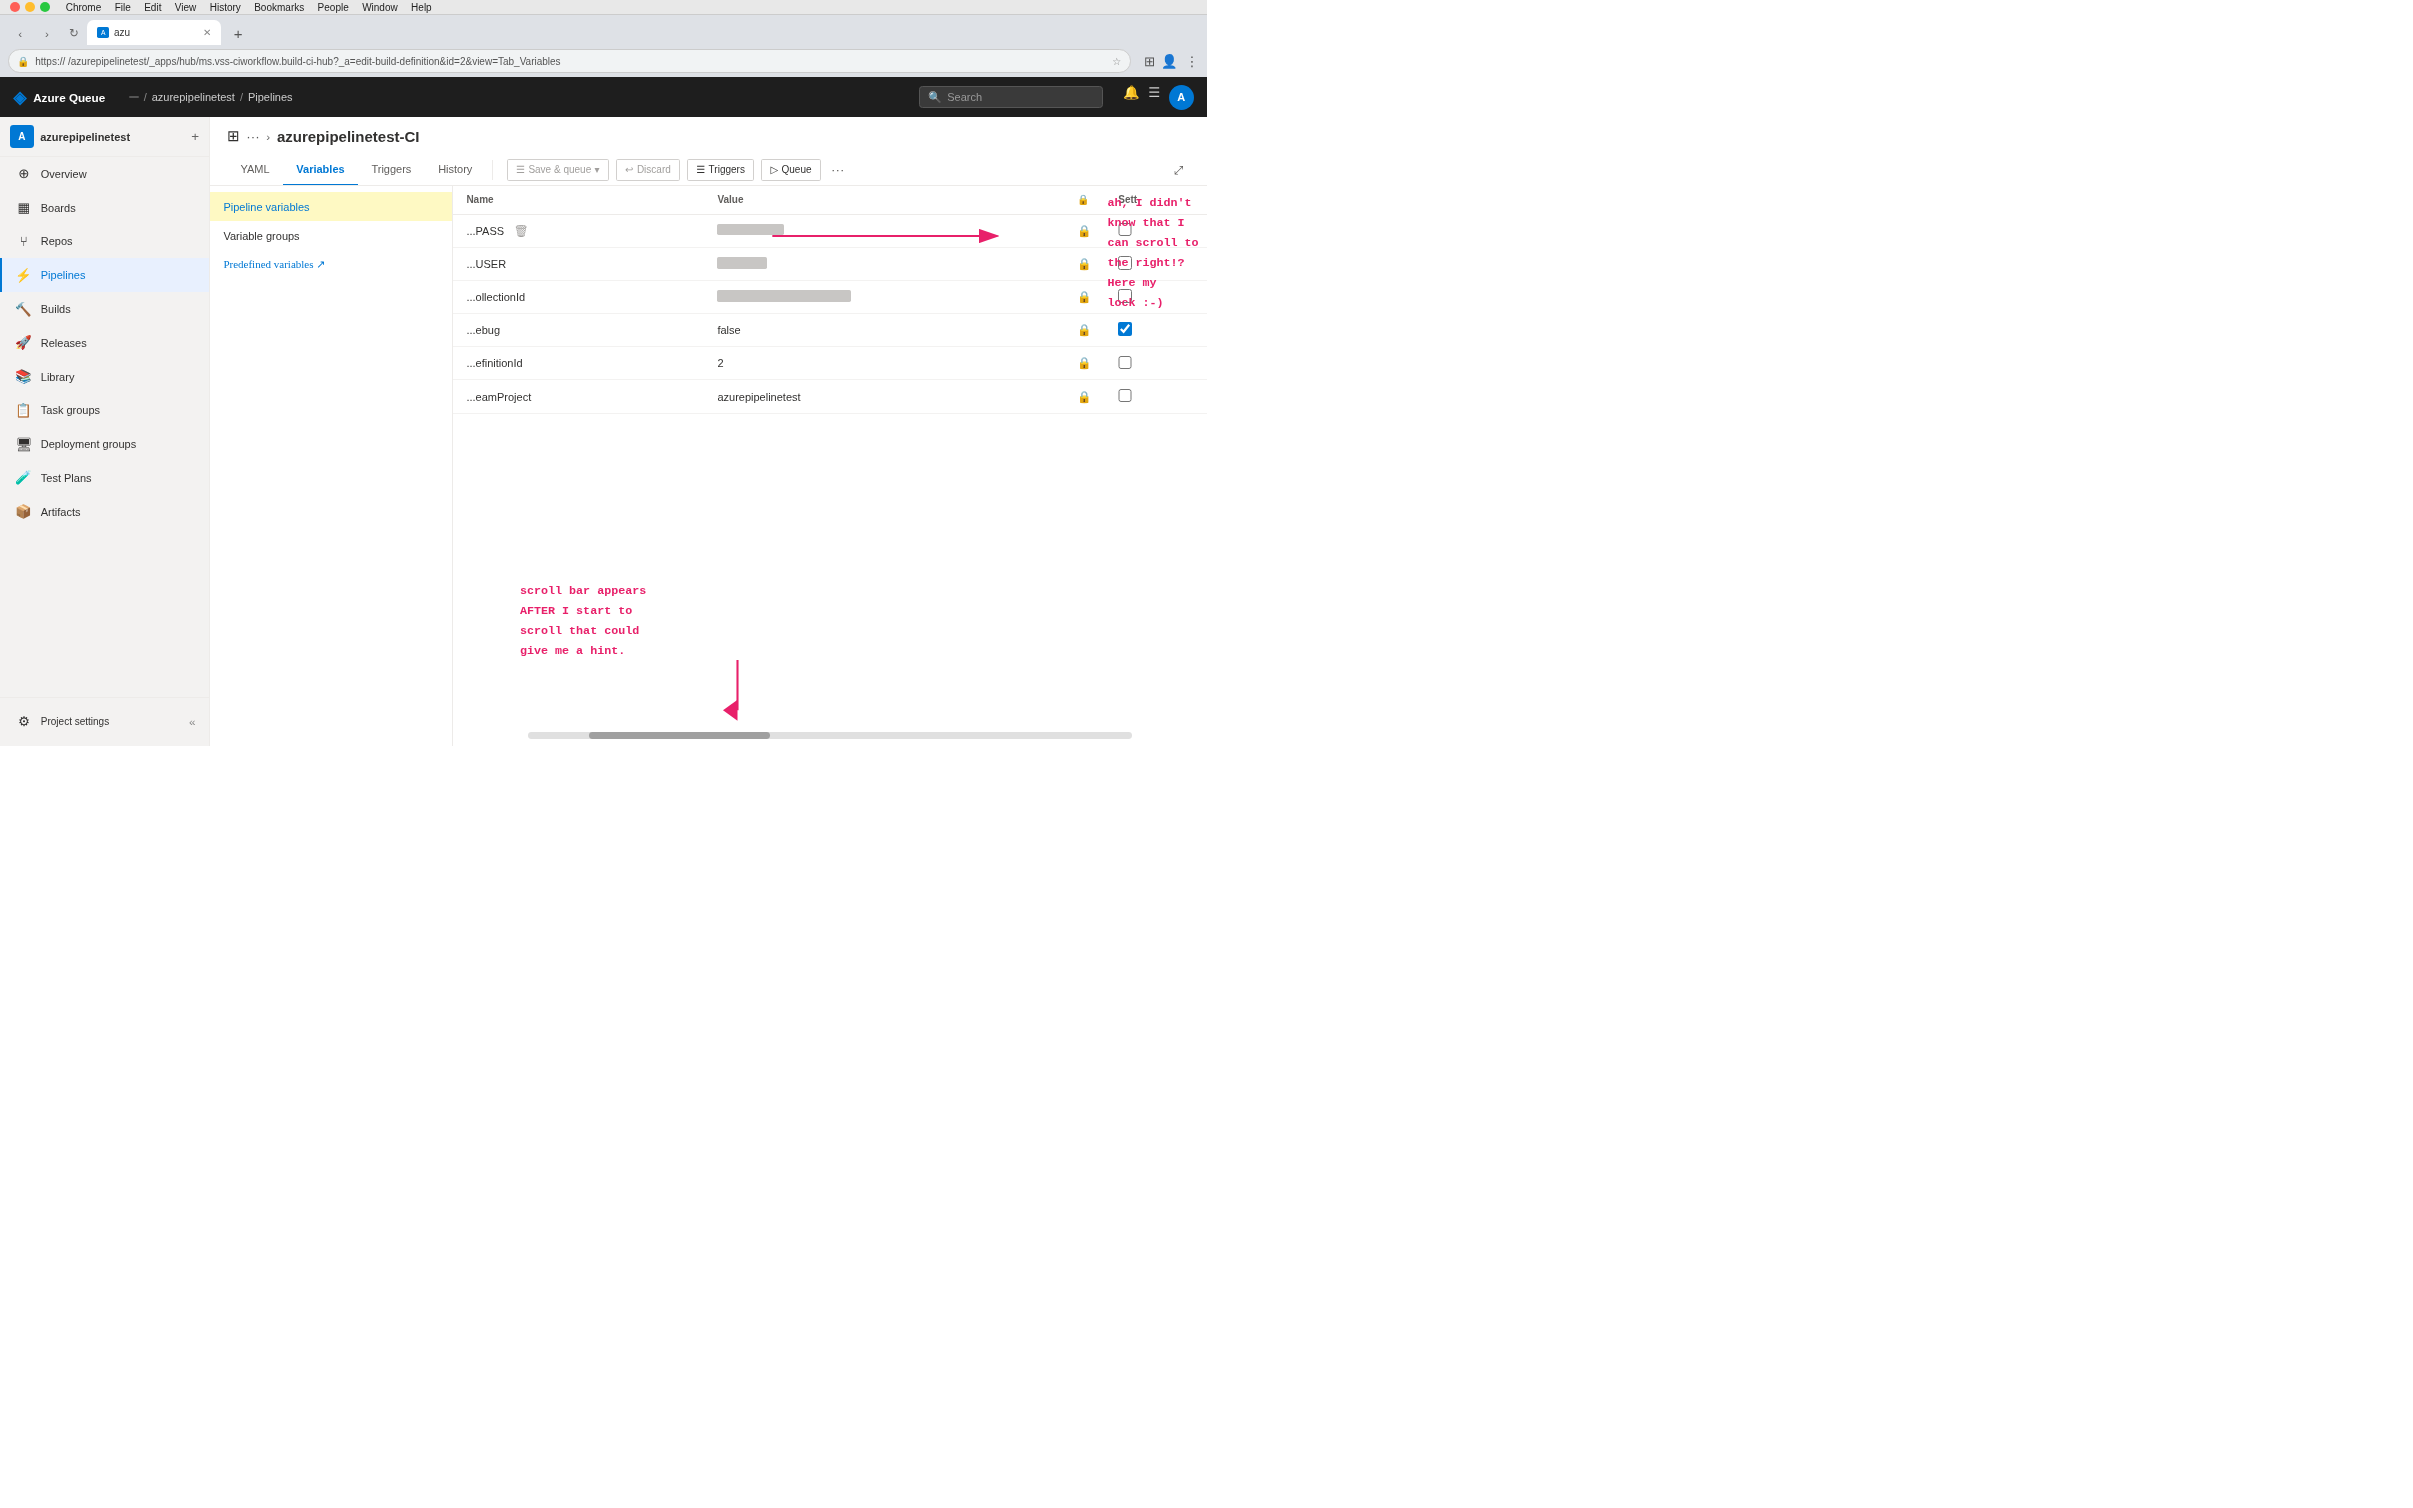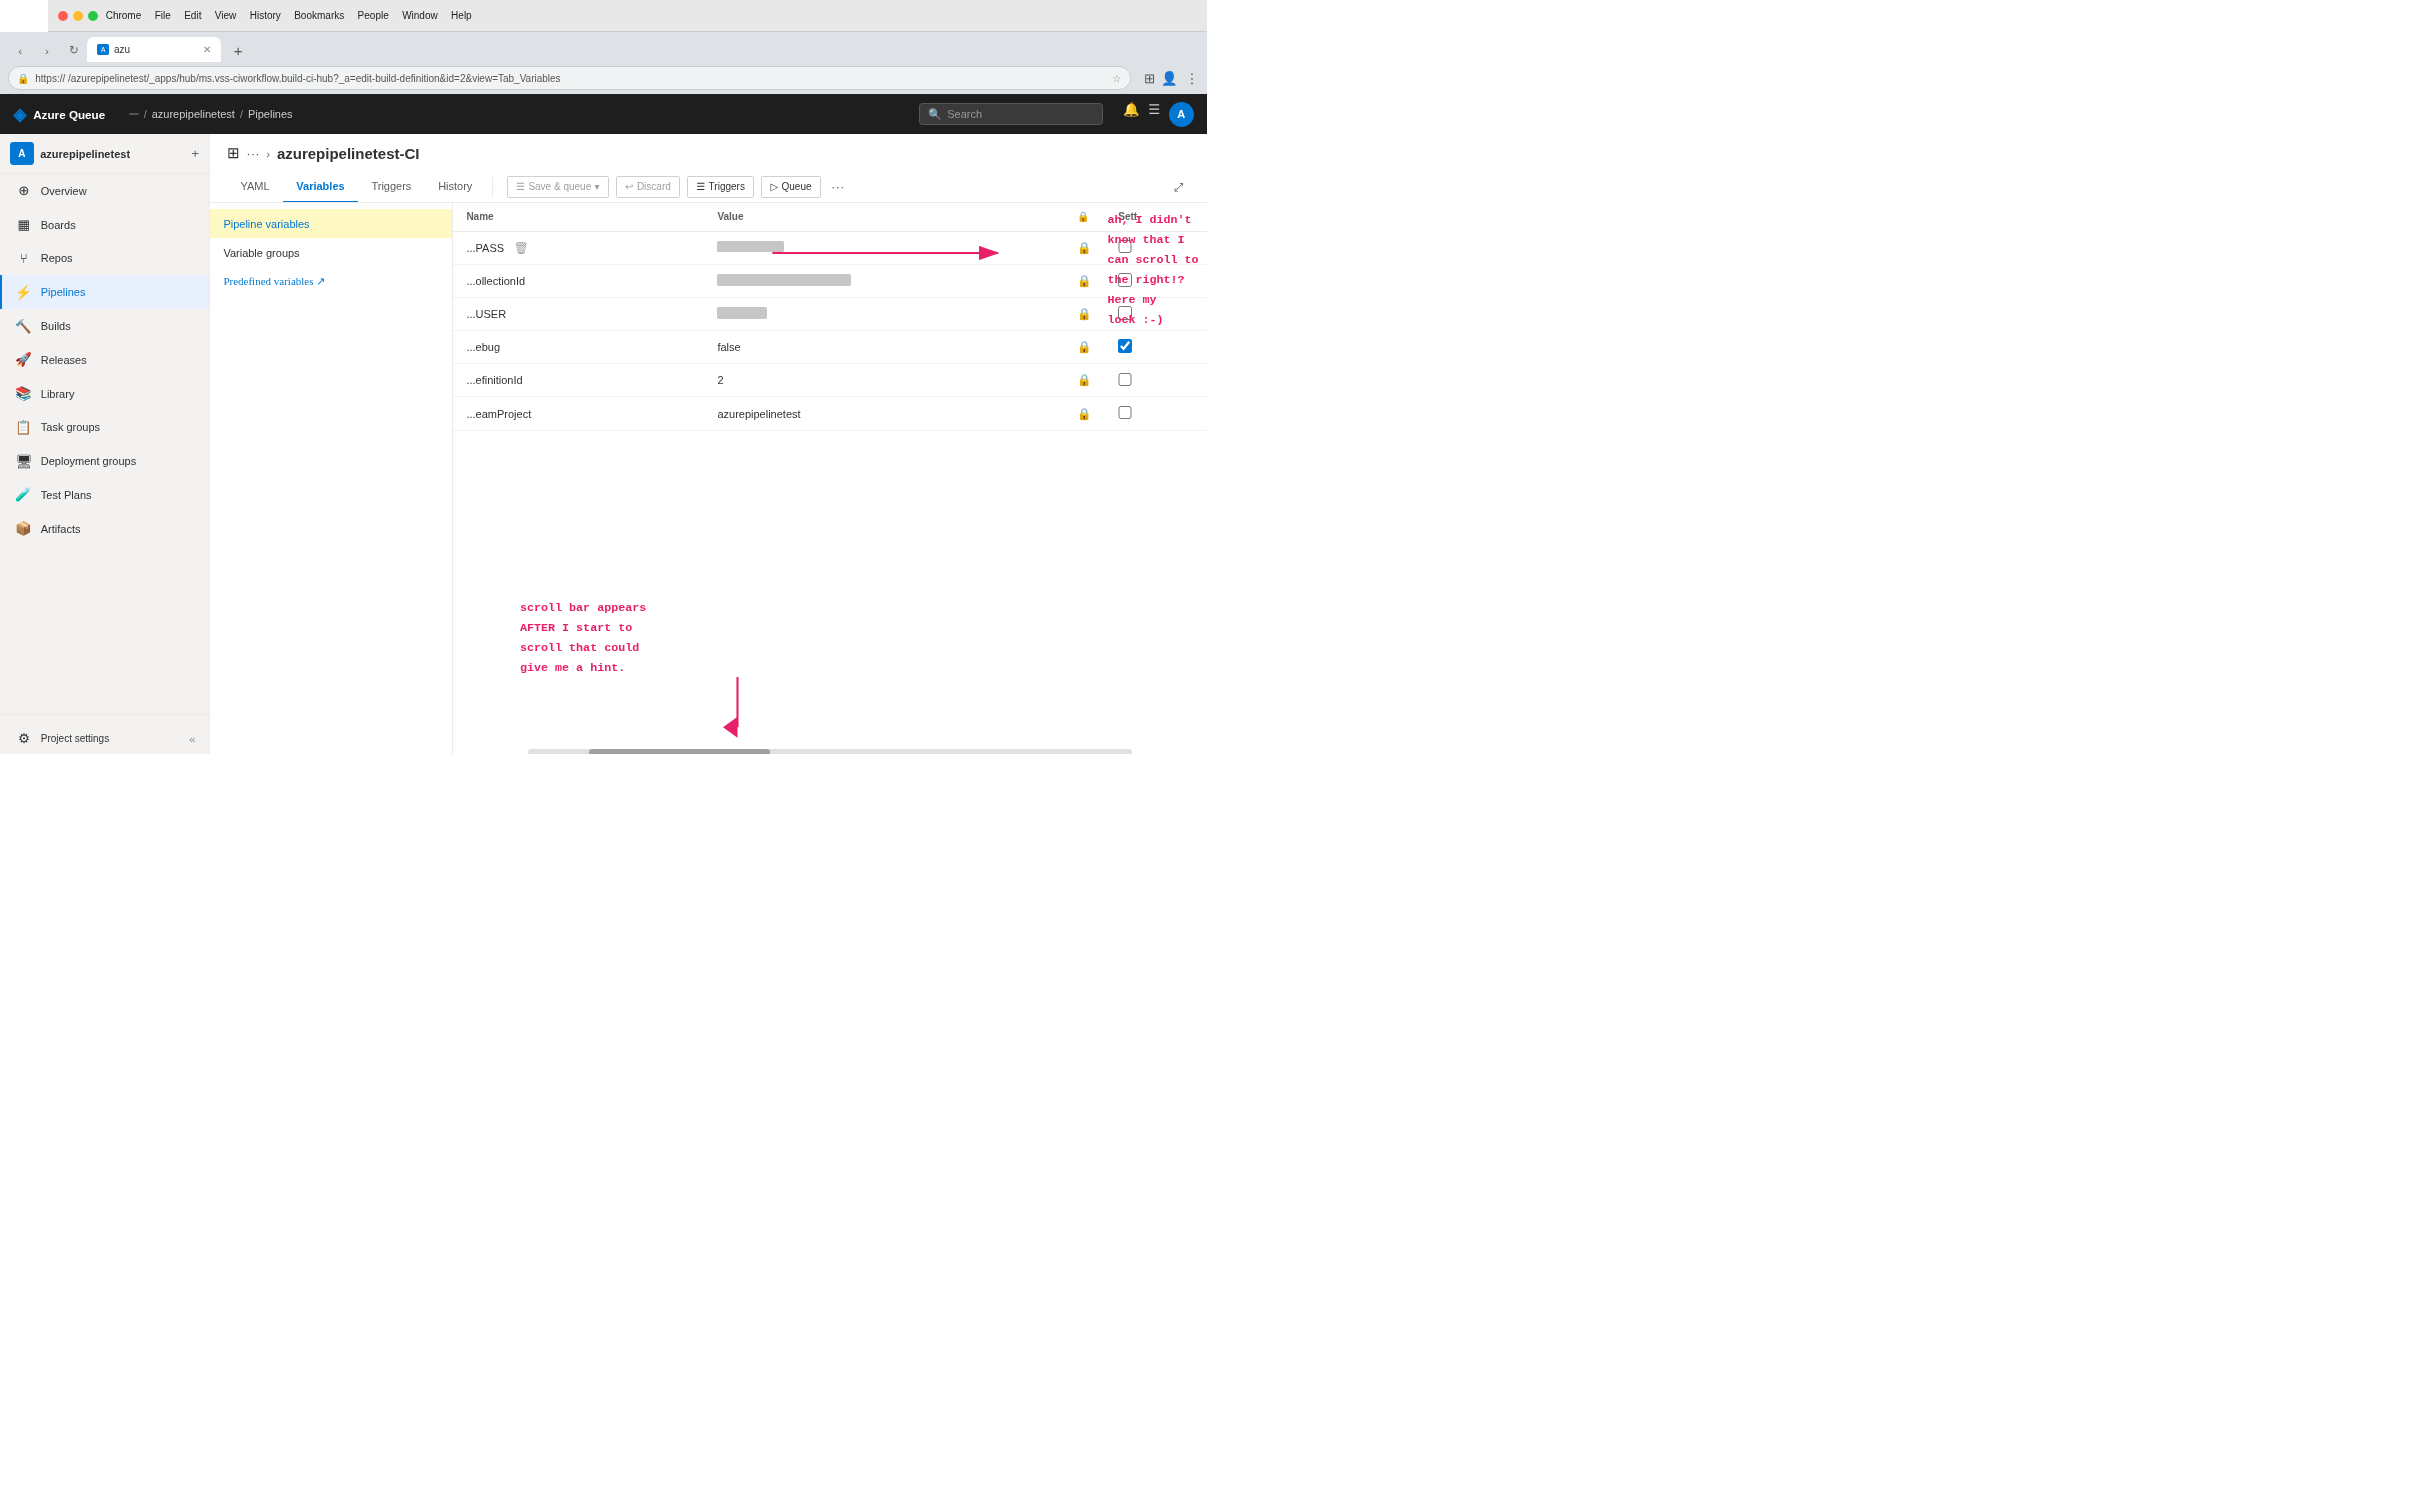--- a/index.html
+++ b/index.html
@@ -1,29 +1,28 @@
 <!DOCTYPE html>
 <html style="font-size:13.4px"><head>
   <meta charset="utf-8">
   <style>
     * { box-sizing: border-box; margin: 0; padding: 0; }
     body { font-family: -apple-system, "Segoe UI", sans-serif; font-size: 11px; background: #fff; overflow: hidden; width: 1207px; height: 754px; }
 
     
     .mac-titlebar {
-      height: 32px;
+      height: 15px;
       background: #e8e8e8;
       display: flex;
       align-items: center;
       padding: 0 10px;
-      gap: 1px;
+      gap: 9px;
       border-bottom: 0.8px solid #ccc;
       font-size: 10px;
       color: #333;
-      margin-left: 48px;
     }
     .mac-dots { display: flex; gap: 5px; align-items: center; }
     .mac-dot { width: 10px; height: 10px; border-radius: 50%; }
     .mac-dot.red { background: #ff5f57; }
     .mac-dot.yellow { background: #ffbd2e; }
     .mac-dot.green { background: #28c840; }
     .mac-menu { display: flex; gap: 13.4px; font-size: 10px; color: #222; margin-left: 6.7px; }
     .mac-menu span { cursor: default; }
 
     
@@ -555,39 +554,39 @@
                 <td>
                   <span class="lock-icon">🔒</span>
                 </td>
                 <td>
                   <input type="checkbox" style="width: 13.4px; height: 13.4px;">
                 </td>
               </tr>
 
               <tr>
                 <td>
+                  <span>...USER</span>
+                </td>
+                <td>
+                  <span class="blurred-value" style="width:50px;"></span>
+                </td>
+                <td>
+                  <span class="lock-icon" style="color:#ccc;">🔒</span>
+                </td>
+                <td>
+                  <input type="checkbox" style="width: 13.4px; height: 13.4px;">
+                </td>
+              </tr>
+
+              <tr>
+                <td>
                   <span>...ollectionId</span>
                 </td>
                 <td>
                   <span class="blurred-value" style="width:134px;"></span>
-                </td>
-                <td>
-                  <span class="lock-icon" style="color:#ccc;">🔒</span>
-                </td>
-                <td>
-                  <input type="checkbox" style="width: 13.4px; height: 13.4px;">
-                </td>
-              </tr>
-
-              <tr>
-                <td>
-                  <span>...USER</span>
-                </td>
-                <td>
-                  <span class="blurred-value" style="width:50px;"></span>
                 </td>
                 <td>
                   <span class="lock-icon" style="color:#ccc;">🔒</span>
                 </td>
                 <td>
                   <input type="checkbox" style="width: 13.4px; height: 13.4px;">
                 </td>
               </tr>
 
               <tr>

